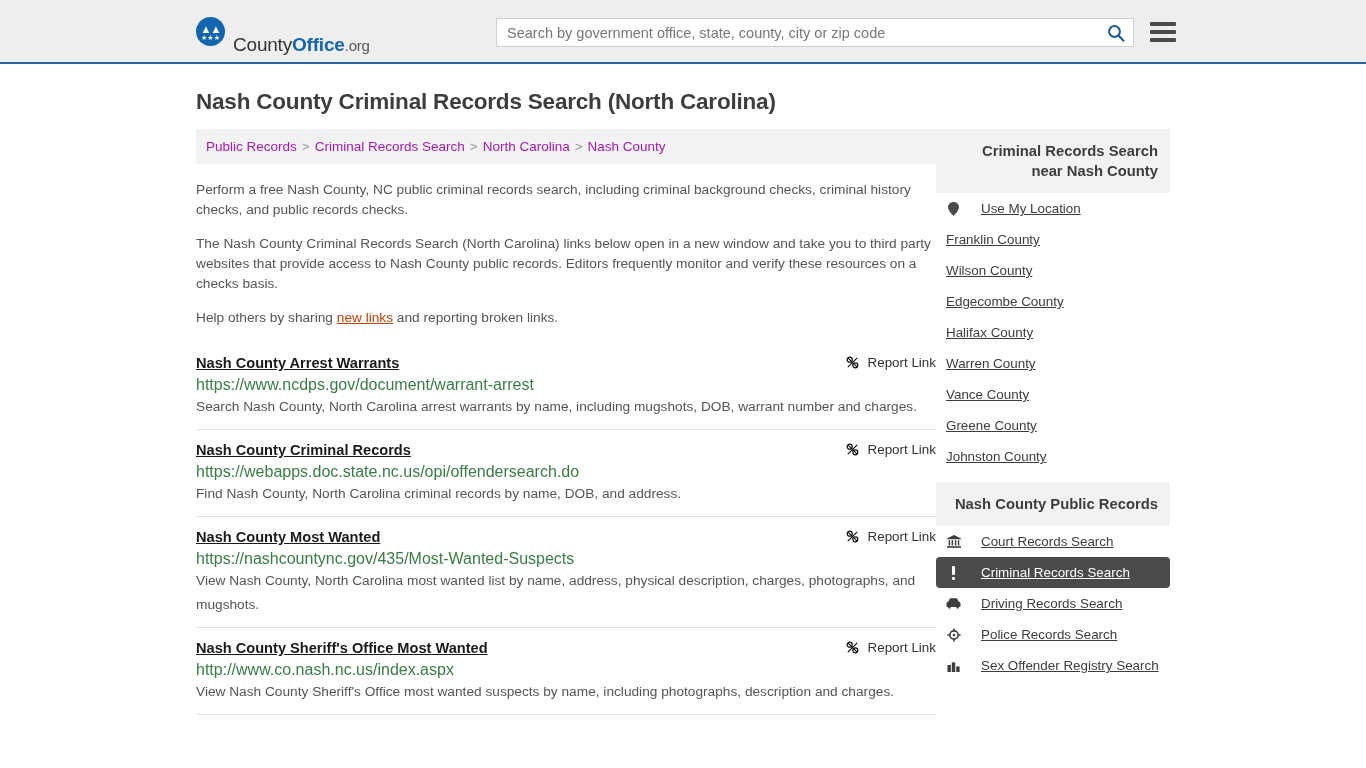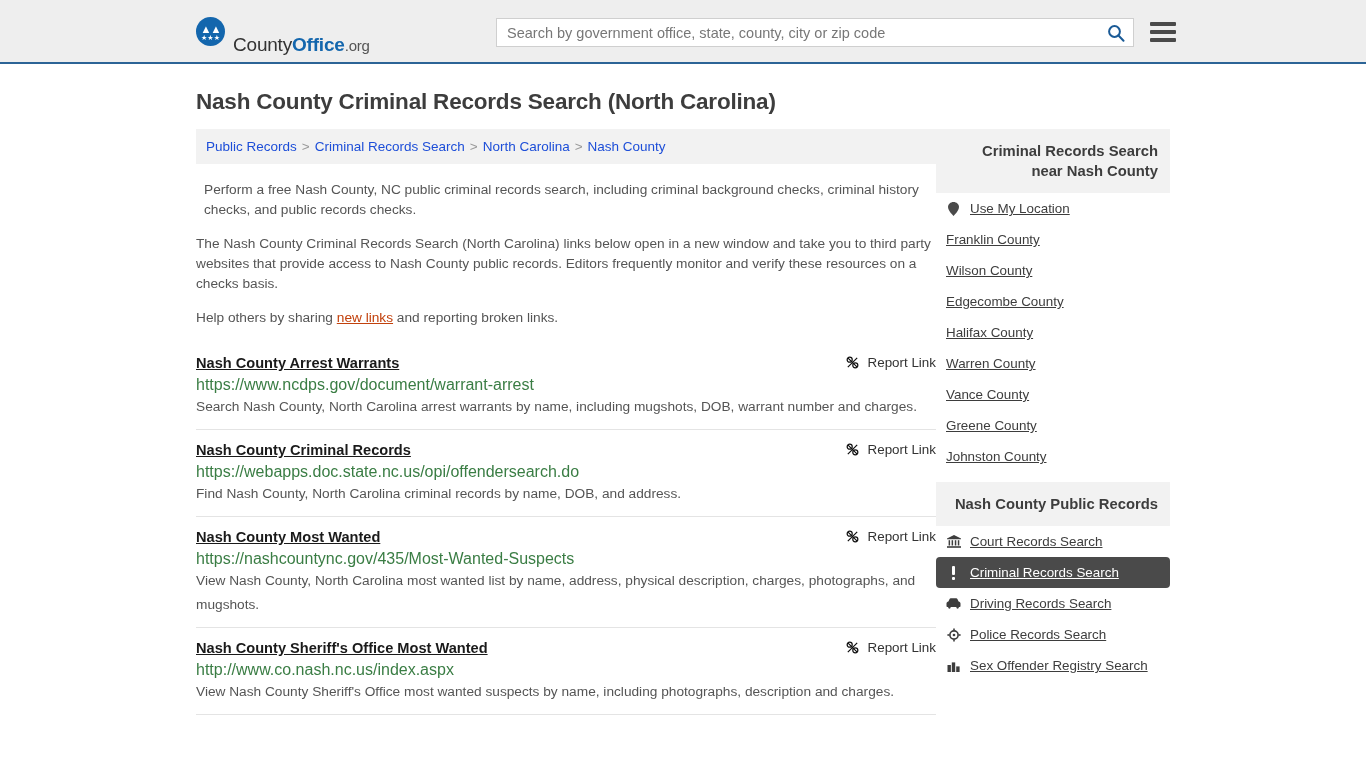--- a/index.html
+++ b/index.html
@@ -123,33 +123,33 @@
   .side-col { width: 234px; flex: 0 0 234px; margin-left: 0; }
 
   
   .breadcrumb {
     background: #f2f2f2;
     padding: 10px 10px;
     font-size: 13.5px;
     color: #555;
   }
   .breadcrumb a {
-    color: #1d4ed8;
+    color: #a21caf;
     text-decoration: none;
   }
   .breadcrumb .sep { color: #999999; margin: 0 5px; }
 
   
   .intro p {
     font-size: 13.7px;
     line-height: 20px;
     color: #555555;
     margin: 14px 0 0 0;
   }
-  .intro p:first-child { margin-top: 16px; margin-left: 8px; }
+  .intro p:first-child { margin-top: 16px; }
   .intro a {
     color: #c2410c;
     font-weight: normal;
     text-decoration: underline;
   }
 
   
   .results { margin-top: 18px; }
   .result {
     border-top: 1px solid #e4e4e4;
@@ -199,21 +199,21 @@
     font-size: 14.8px;
     font-weight: bold;
     color: #3d3d3d;
     line-height: 20px;
     text-align: right;
   }
   .side-list { padding: 0; margin: 0; list-style: none; }
   .side-item {
     display: flex;
     align-items: center;
-    gap: 9px;
+    gap: 20px;
     padding: 8px 10px;
     font-size: 13.4px;
     border-radius: 4px;
   }
   .side-item a {
     color: #3d3d3d;
     text-decoration: underline;
   }
   .side-item.active {
     background: #4a4a4a;

